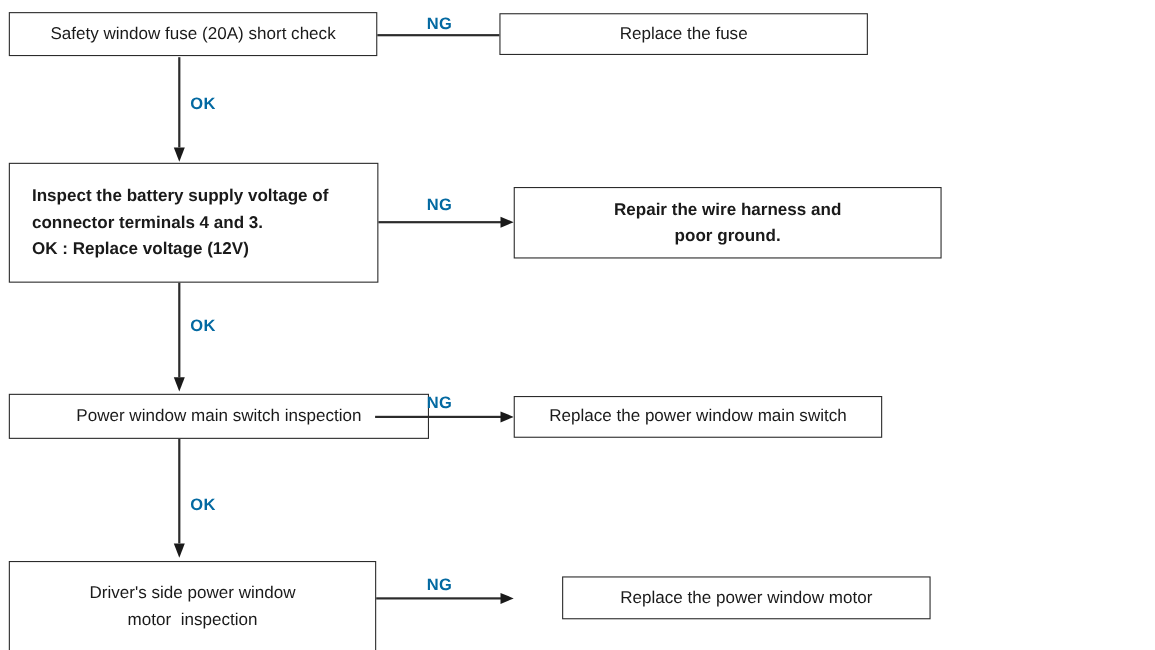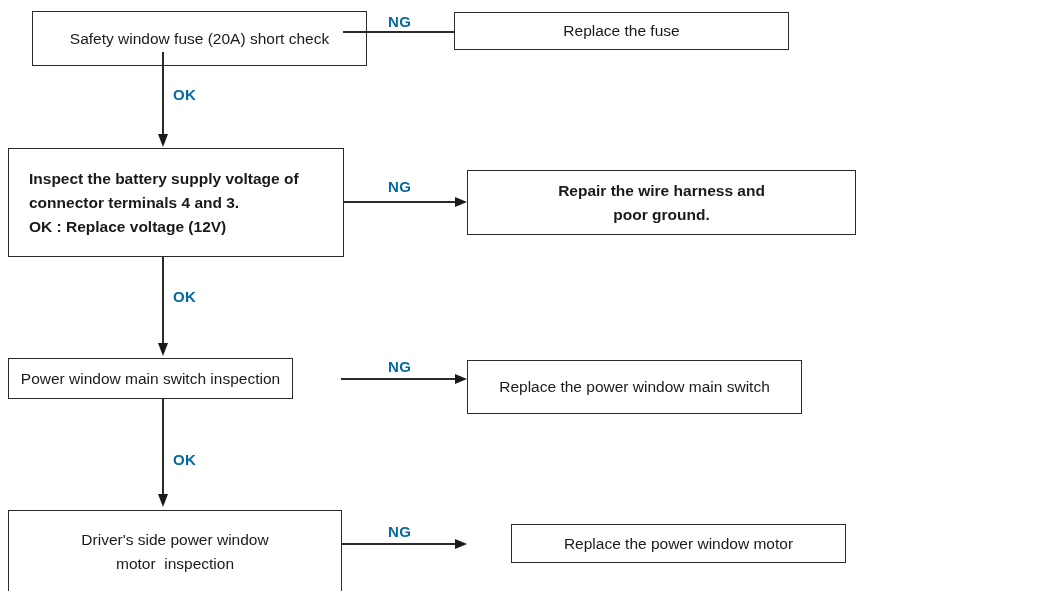--- a/index.html
+++ b/index.html
@@ -45,45 +45,45 @@
   }
   .lbl {
     position: absolute;
     font-weight: bold;
     font-size: 15px;
     letter-spacing: 0.3px;
     color: #0369a1;
   }
 
   
-  .r1-step   { left: 8px;   top: 11px;  width: 335px; height: 55px; margin-left: 24px; }
+  .r1-step   { left: 8px;   top: 11px;  width: 335px; height: 40px; }
   .r1-h      { left: 343px; top: 31px;  width: 113px; }
   .r1-ah     { left: 455px; top: 27px; }
   .r1-ng     { left: 388px; top: 13px; }
   .r1-result { left: 454px; top: 12px;  width: 335px; height: 38px; }
   
   .v1    { left: 162px; top: 52px;  height: 82px; }
   .v1-ad { left: 158px; top: 134px; }
   .ok1   { left: 173px; top: 86px; }
   
   .r2-step   { left: 8px;   top: 148px; width: 336px; height: 109px; font-weight: bold; }
   .r2-h      { left: 344px; top: 201px; width: 112px; }
   .r2-ah     { left: 455px; top: 197px; }
   .r2-ng     { left: 388px; top: 178px; }
   .r2-result { left: 467px; top: 170px; width: 389px; height: 65px; font-weight: bold; }
   
   .v2    { left: 162px; top: 257px; height: 86px; }
   .v2-ad { left: 158px; top: 343px; }
   .ok2   { left: 173px; top: 288px; }
   
-  .r3-step   { left: 8px;   top: 358px; width: 285px; height: 41px; }
+  .r3-step   { left: 8px;   top: 358px; width: 382px; height: 41px; }
   .r3-h      { left: 341px; top: 378px; width: 115px; }
   .r3-ah     { left: 455px; top: 374px; }
   .r3-ng     { left: 388px; top: 358px; }
-  .r3-result { left: 467px; top: 360px; width: 335px; height: 54px; }
+  .r3-result { left: 467px; top: 360px; width: 335px; height: 38px; }
   
   .v3    { left: 162px; top: 399px; height: 95px; }
   .v3-ad { left: 158px; top: 494px; }
   .ok3   { left: 173px; top: 451px; }
   
   .r4-step   { left: 8px;   top: 510px; width: 334px; height: 84px; }
   .r4-h      { left: 342px; top: 543px; width: 114px; }
   .r4-ah     { left: 455px; top: 539px; }
   .r4-ng     { left: 388px; top: 523px; }
   .r4-result { left: 467px; top: 524px; width: 335px; height: 39px; margin-left: 44px; }

